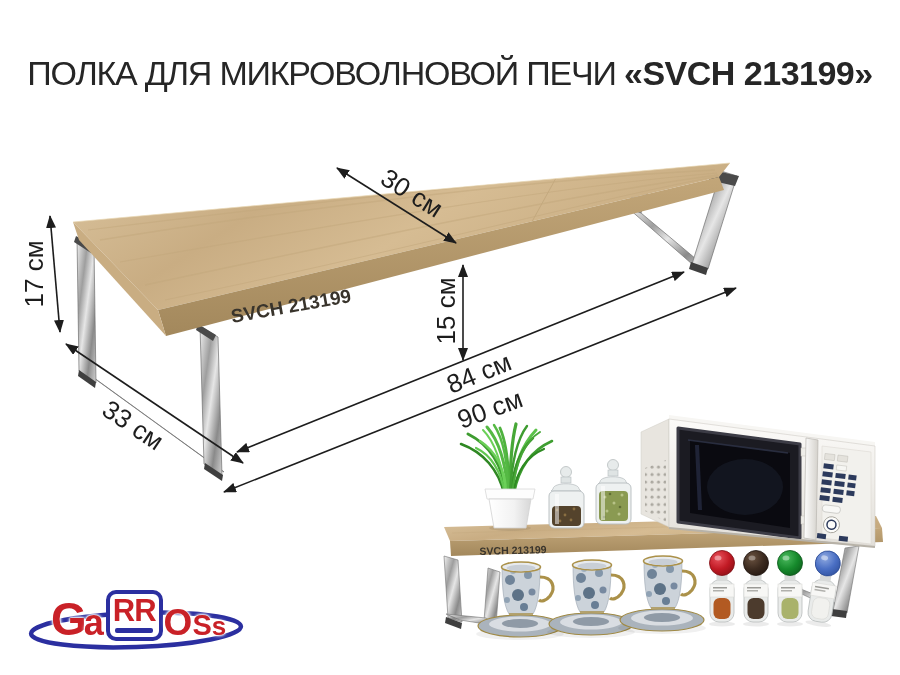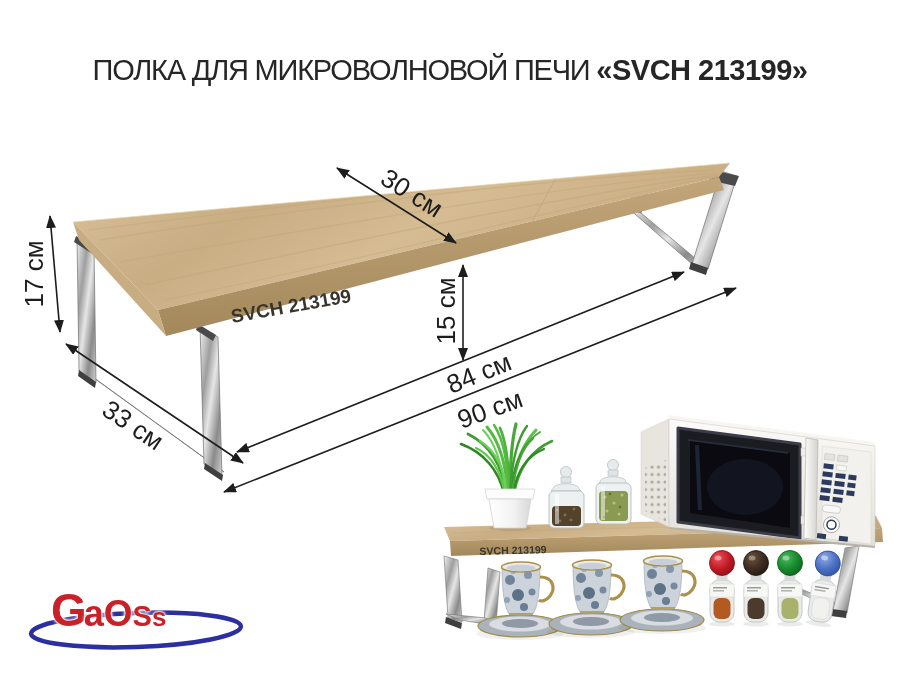--- a/index.html
+++ b/index.html
@@ -1,19 +1,19 @@
 <!DOCTYPE html>
 <html><head>
 <meta charset="utf-8">
 <style>
   html,body{margin:0;padding:0;background:#ffffff;}
   .canvas{position:relative;width:900px;height:675px;background:#ffffff;overflow:hidden;
           font-family:"Liberation Sans",sans-serif;}
   .title{position:absolute;top:54px;left:0;width:100%;margin:0;text-align:center;
-         font-size:29px;font-weight:400;color:#262626;letter-spacing:-1.2px;white-space:nowrap;}
+         font-size:34px;font-weight:400;color:#262626;letter-spacing:-1.2px;white-space:nowrap;}
   .title .b{font-weight:700;letter-spacing:-0.5px;}
   .scene{position:absolute;left:0;top:0;}
   .dim-label{font-family:"Liberation Sans",sans-serif;font-size:26px;fill:#1d1d1d;}
   .prod-label{font-family:"Liberation Sans",sans-serif;font-weight:700;fill:#39342c;}
   
   .logo{position:absolute;left:24px;top:588px;width:238px;height:82px;}
   .logo-swoosh{position:absolute;left:0;top:0;}
   .logo-letters{position:absolute;left:27px;top:2px;display:flex;align-items:flex-end;
                 color:#c92127;font-weight:700;line-height:.9;
                 text-shadow:0 0 2px #fff,0 0 2px #fff,0 0 3px #fff,0 0 4px #fff;}
@@ -341,19 +341,23 @@
     </g>
   </svg>
 
   <div class="logo">
     <svg class="logo-swoosh" width="238" height="82" viewBox="0 0 238 82">
       <ellipse cx="112" cy="42" rx="105" ry="17" transform="rotate(-2 112 42)" fill="none" stroke="#2b2fa0" stroke-width="4.5"></ellipse>
     </svg>
     <div class="logo-letters">
       <span class="lg-g">G</span>
       <span class="lg-a">a</span>
+      <span class="rrbox">
+        <span class="rr">RR</span>
+        <span class="rrline"></span>
+      </span>
       <span class="lg-o">O</span>
       <span class="lg-s1">S</span>
       <span class="lg-s2">s</span>
     </div>
   </div>
 
 </div>
 
 </body></html>

